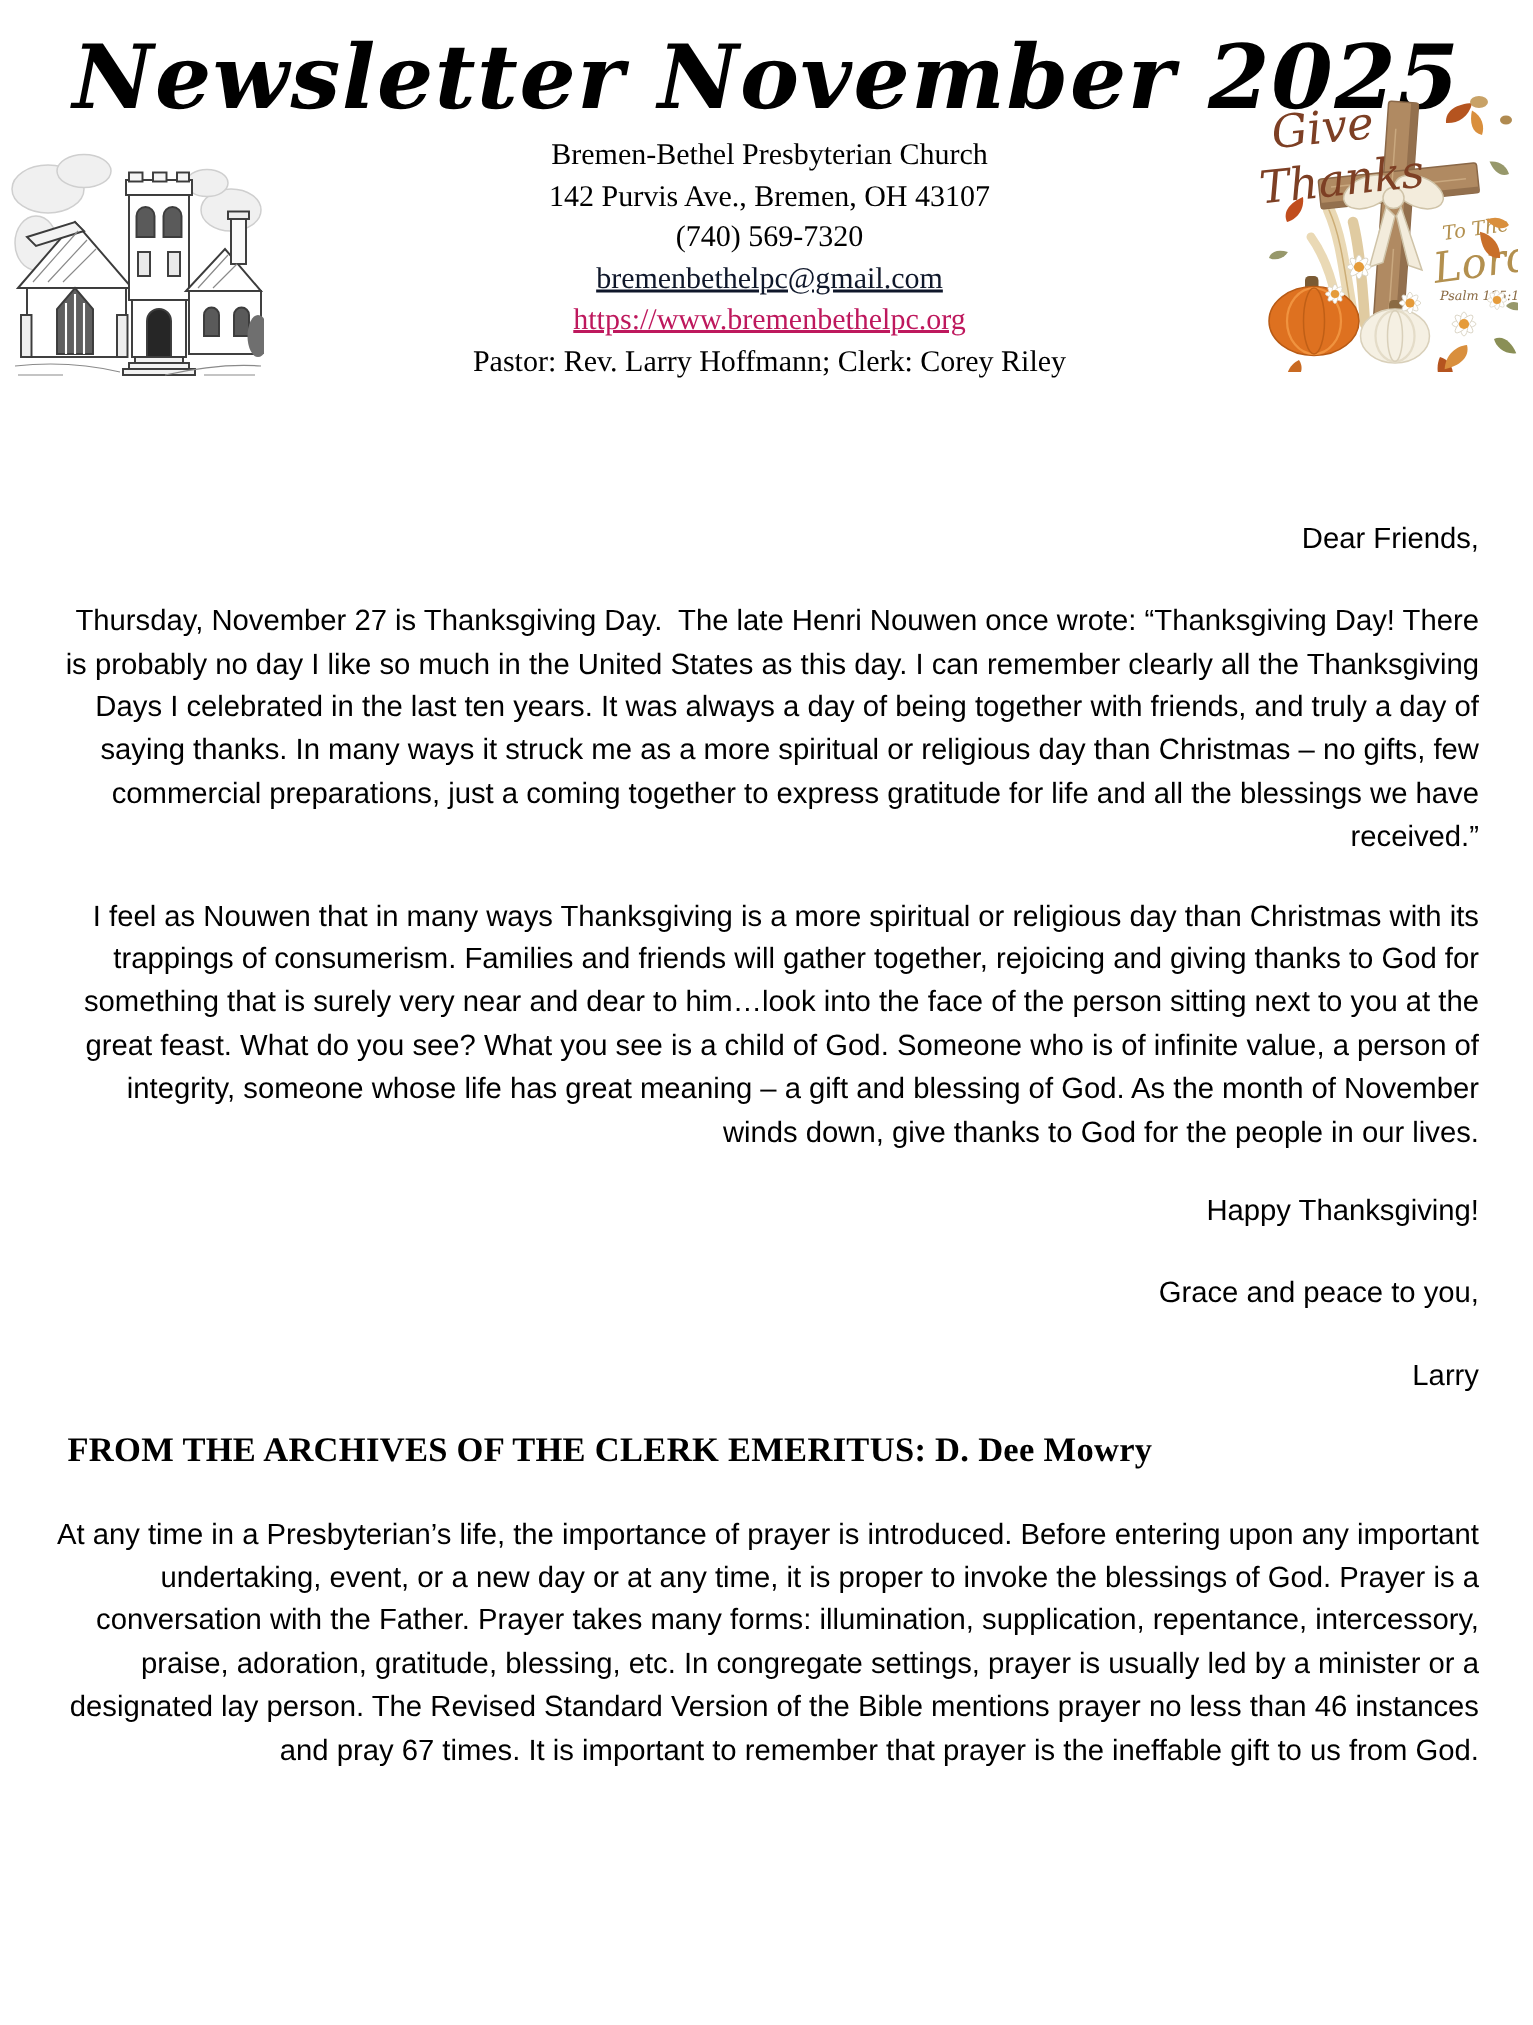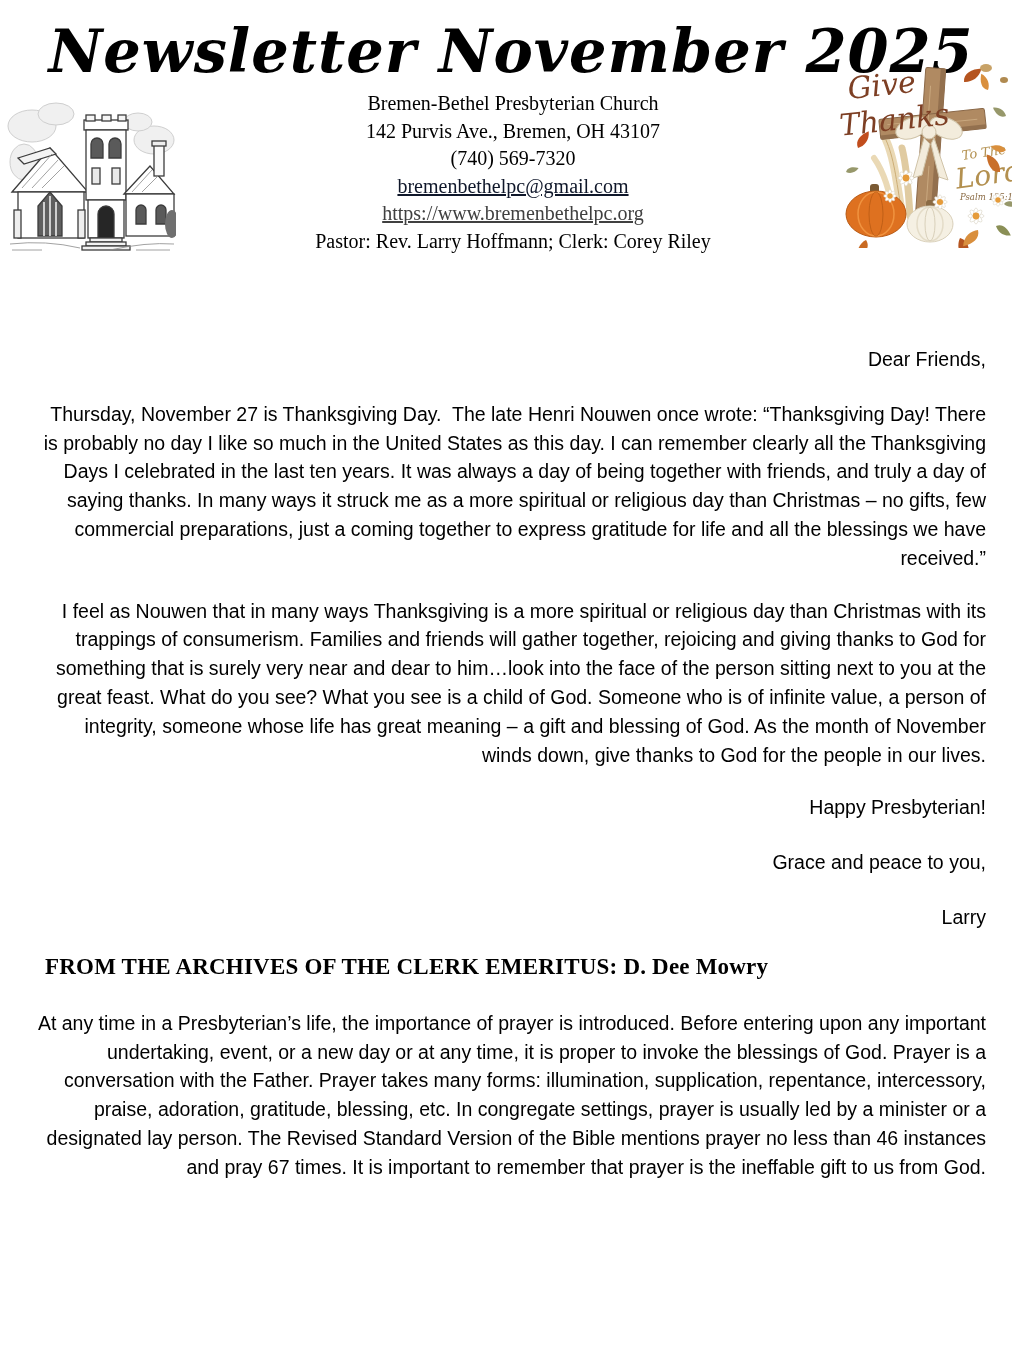--- a/index.html
+++ b/index.html
@@ -88,21 +88,21 @@
         <path d="M6 158 h30 M130 158 h34"></path>
       </g>
       <ellipse cx="166" cy="132" rx="7" ry="14" fill="#6f6f6f"></ellipse>
     </svg>
 
     <div class="contact">
       <div>Bremen-Bethel Presbyterian Church</div>
       <div>142 Purvis Ave., Bremen, OH 43107</div>
       <div>(740) 569-7320</div>
       <div><a style="color:#0f172a">bremenbethelpc@gmail.com</a></div>
-      <div><a style="color:#404040">https://www.bremenbethelpc.org</a></div>
+      <div><a style="color:#be185d">https://www.bremenbethelpc.org</a></div>
       <div>Pastor: Rev. Larry Hoffmann; Clerk: Corey Riley</div>
     </div>
 
     <svg class="thanks-art" width="176" height="192" viewBox="0 0 176 192">
       <defs>
         <path id="leaf" d="M0 0 C5 -5 7 -14 1 -22 C-5 -14 -7 -5 0 0 Z"></path>
         <g id="daisy">
           <g fill="#ffffff" stroke="#d8d2c2" stroke-width="0.6">
             <ellipse rx="8" ry="2.6"></ellipse>
             <ellipse rx="8" ry="2.6" transform="rotate(45)"></ellipse>
@@ -182,21 +182,21 @@
       <use href="#daisy" transform="translate(162 144) scale(0.8)"></use>
     </svg>
   </div>
 
   <div class="content">
 
 
     <p class="gap26">Dear Friends,</p>
     <p>Thursday, November 27 is Thanksgiving Day.  The late Henri Nouwen once wrote: “Thanksgiving Day! There is probably no day I like so much in the United States as this day. I can remember clearly all the Thanksgiving Days I celebrated in the last ten years. It was always a day of being together with friends, and truly a day of saying thanks. In many ways it struck me as a more spiritual or religious day than Christmas – no gifts, few commercial preparations, just a coming together to express gratitude for life and all the blessings we have received.”</p>
     <p>I feel as Nouwen that in many ways Thanksgiving is a more spiritual or religious day than Christmas with its trappings of consumerism. Families and friends will gather together, rejoicing and giving thanks to God for something that is surely very near and dear to him…look into the face of the person sitting next to you at the great feast. What do you see? What you see is a child of God. Someone who is of infinite value, a person of integrity, someone whose life has great meaning – a gift and blessing of God. As the month of November winds down, give thanks to God for the people in our lives.</p>
-    <p class="gap26">Happy Presbyterian!</p>
+    <p class="gap26">Happy Thanksgiving!</p>
     <p class="gap26">Grace and peace to you,</p>
     <p class="nogap">Larry</p>
 
     <h2 class="clerk-h">FROM THE ARCHIVES OF THE CLERK EMERITUS: D. Dee Mowry</h2>
     <p class="nogap">At any time in a Presbyterian’s life, the importance of prayer is introduced. Before entering upon any important undertaking, event, or a new day or at any time, it is proper to invoke the blessings of God. Prayer is a conversation with the Father. Prayer takes many forms: illumination, supplication, repentance, intercessory, praise, adoration, gratitude, blessing, etc. In congregate settings, prayer is usually led by a minister or a designated lay person. The Revised Standard Version of the Bible mentions prayer no less than 46 instances and pray 67 times. It is important to remember that prayer is the ineffable gift to us from God.</p>
 
   </div>
 </div>
 
 </body></html>

